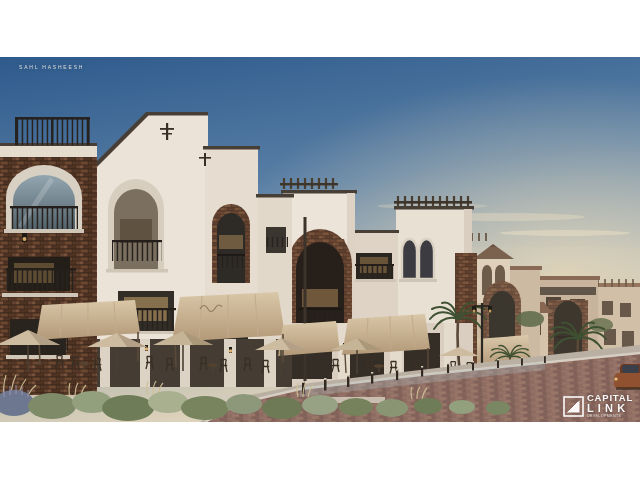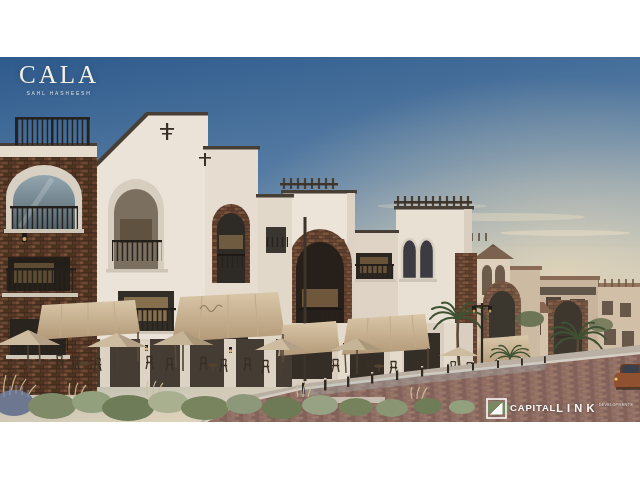--- a/index.html
+++ b/index.html
@@ -11,21 +11,21 @@
   
   .cala{position:absolute;left:19px;top:5px;color:#f4f0e6;text-align:center;
         text-shadow:0 0 6px rgba(20,40,70,.35);}
   .cala-word{font-family:"Liberation Serif",serif;font-size:25px;line-height:26px;
              font-weight:400;letter-spacing:3px;}
   .cala-sub{font-size:5px;letter-spacing:1.8px;margin-top:2px;opacity:.85;}
 
   
   .cl{position:absolute;right:7px;bottom:3px;display:flex;align-items:center;gap:3px;
       color:#ffffff;text-shadow:0 0 3px rgba(0,0,0,.45);opacity:.96;}
-  .cl-text{display:flex;flex-direction:row;line-height:1;}
+  .cl-text{display:flex;flex-direction:column;line-height:1;}
   .cl-l1{font-size:9.5px;font-weight:bold;letter-spacing:.8px;}
   .cl-l2{font-size:11px;font-weight:bold;letter-spacing:4.2px;margin-top:.5px;}
   .cl-tag{font-size:3.6px;letter-spacing:.4px;margin-top:1px;opacity:.85;}
 </style>
 </head>
 <body>
 
 <main class="stage">
   <figure class="photo" style="margin:0">
 
@@ -446,21 +446,20 @@
         <ellipse cx="320" cy="348" rx="18" ry="10" fill="#97a183"></ellipse>
         <ellipse cx="356" cy="350" rx="17" ry="9" fill="#75825c"></ellipse>
         <ellipse cx="392" cy="351" rx="16" ry="9" fill="#8a9574"></ellipse>
         <ellipse cx="428" cy="349" rx="14" ry="8" fill="#6f7c58"></ellipse>
         <ellipse cx="462" cy="350" rx="13" ry="7" fill="#93a07e"></ellipse>
         <ellipse cx="498" cy="351" rx="12" ry="7" fill="#7a8763"></ellipse>
       </g>
     </svg>
 
     <div class="cala">
-      <div class="cala-word">CALA</div>
       <div class="cala-sub">SAHL HASHEESH</div>
     </div>
 
     <div class="cl">
       <svg width="21" height="21" viewBox="0 0 21 21">
         <rect x="1" y="1" width="19" height="19" fill="none" stroke="#ffffff" stroke-width="1.6"></rect>
         <polygon points="4.5,16.5 16.5,4.5 16.5,16.5" fill="#ffffff"></polygon>
         <line x1="4.5" y1="16.5" x2="15" y2="6" stroke="#ffffff" stroke-width="1"></line>
       </svg>
       <div class="cl-text">

